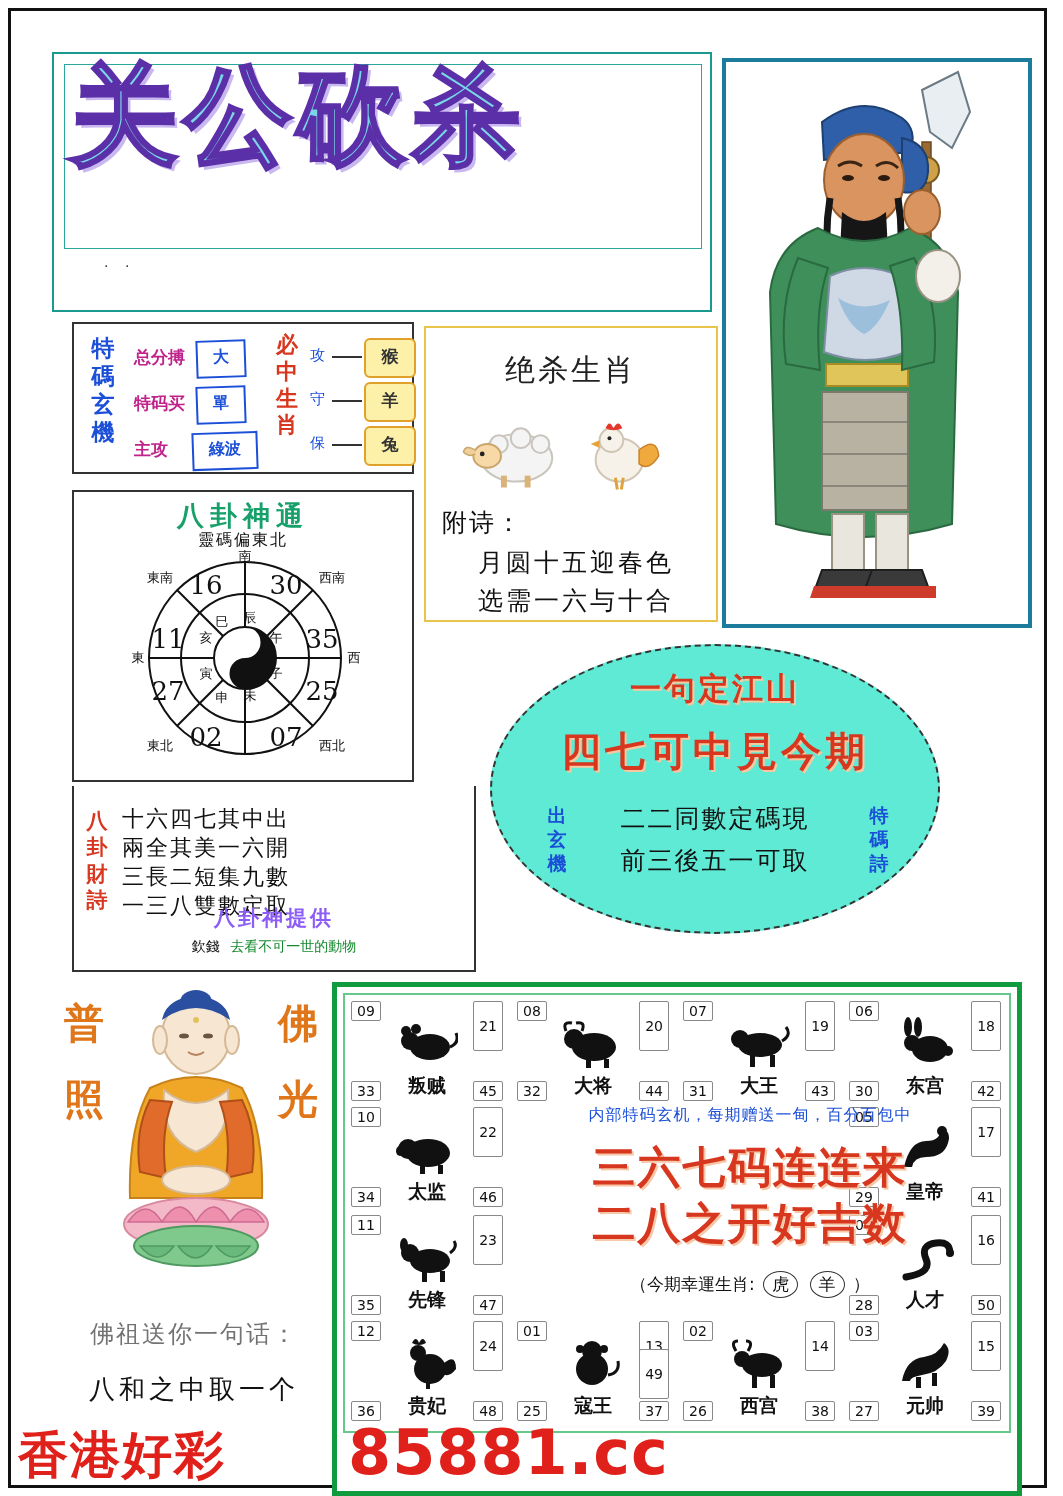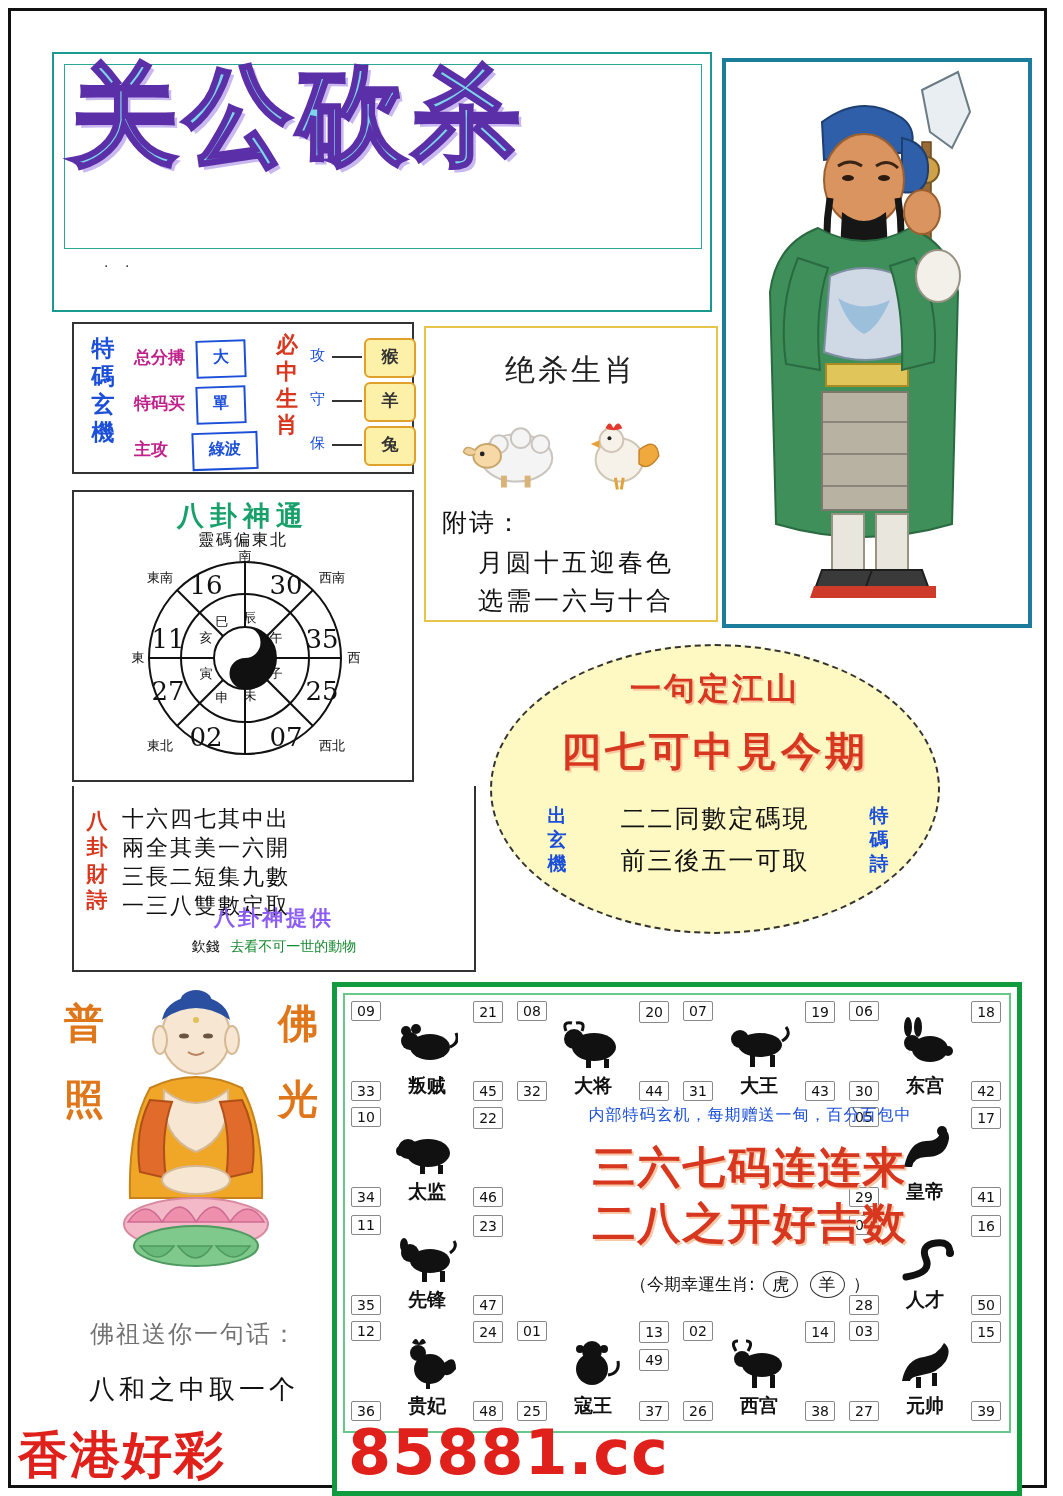--- a/index.html
+++ b/index.html
@@ -148,21 +148,21 @@
   .caishi-bottom{
     position:absolute;left:0;top:152px;width:100%;text-align:center;
     font-size:14px;color:#111;
   }
   .caishi-bottom .lead{color:#111;margin-right:6px;}
   .caishi-bottom .grn{color:#16892f;}
 
   
   .ellipse{
     position:absolute;left:490px;top:644px;width:450px;height:290px;
-    border:2px dashed #333;border-radius:50%;box-sizing:border-box;background:#fef9c3;
+    border:2px dashed #333;border-radius:50%;box-sizing:border-box;background:#5eead4;
   }
   .ell-t1{
     position:absolute;left:0;top:22px;width:100%;text-align:center;
     font-size:31px;font-weight:bold;color:#d8371f;letter-spacing:3px;
     text-shadow:2px 2px 0 #f6c9a0;
   }
   .ell-t2{
     position:absolute;left:0;top:78px;width:100%;text-align:center;
     font-size:40px;font-weight:bold;color:#d8371f;letter-spacing:4px;
     text-shadow:2px 2px 0 #f6c9a0;
@@ -197,21 +197,21 @@
   .table-box{
     position:absolute;left:332px;top:982px;width:690px;height:514px;
     border:5px solid #0f9b3e;background:#fff;box-sizing:border-box;
   }
   .tbl-inner{position:absolute;left:6px;top:6px;width:668px;height:440px;
     border:2px solid #66c98a;box-sizing:border-box;}
   .cell{position:absolute;width:160px;height:104px;}
   .cell .nt{position:absolute;top:2px;left:4px;font-size:14px;color:#111;
     border:1px solid #888;padding:1px 5px;background:#fff;border-radius:2px;}
   .cell .ntr{position:absolute;top:2px;right:4px;font-size:14px;color:#111;
-    border:1px solid #888;padding:2px 5px;background:#fff;border-radius:2px;}
+    border:1px solid #888;padding:16px 5px;background:#fff;border-radius:2px;}
   .cell .nb{position:absolute;bottom:2px;left:4px;font-size:14px;color:#111;
     border:1px solid #888;padding:1px 5px;background:#fff;border-radius:2px;}
   .cell .nbr{position:absolute;bottom:2px;right:4px;font-size:14px;color:#111;
     border:1px solid #888;padding:1px 5px;background:#fff;border-radius:2px;}
   .cell .nm{position:absolute;bottom:4px;left:50%;transform:translateX(-50%);
     font-size:19px;color:#111;font-weight:bold;white-space:nowrap;}
   .cell .ani{position:absolute;left:50%;top:18px;transform:translateX(-50%);
     width:62px;height:52px;}
   .mid-note{
     position:absolute;left:176px;top:118px;width:474px;text-align:center;

